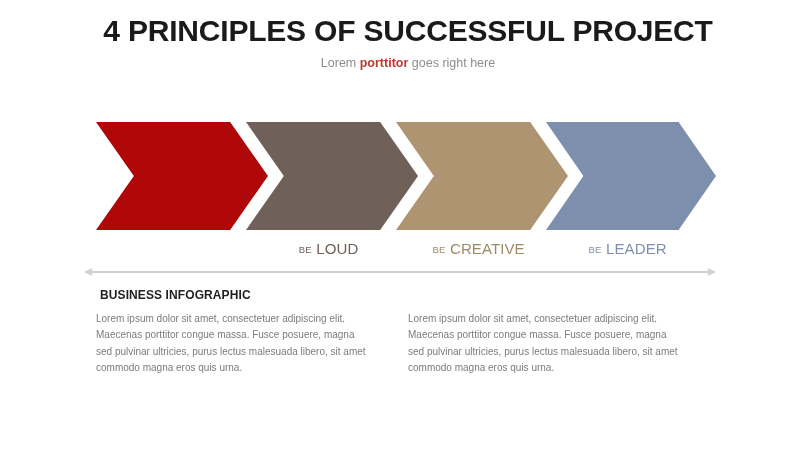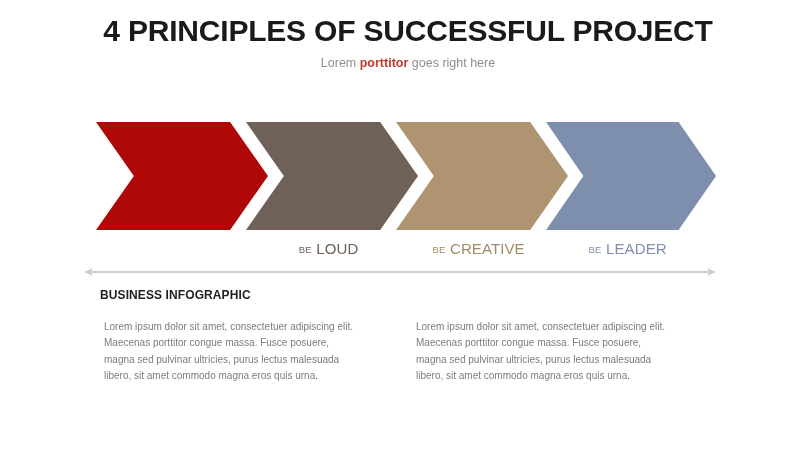--- a/index.html
+++ b/index.html
@@ -128,21 +128,21 @@
   .column {
     width: 272px;
   }
   .column.right {
     margin-left: 4px;
   }
   .body-text {
     font-size: 10px;
     line-height: 1.62;
     color: #7c7c7c;
-    margin: 8px;
+    margin: 0;
     text-align: left;
   }
 </style>
 </head>
 <body>
 
 <div class="slide">
 
   <div class="header">
     <h1 class="slide-title">4 PRINCIPLES OF SUCCESSFUL PROJECT</h1>

